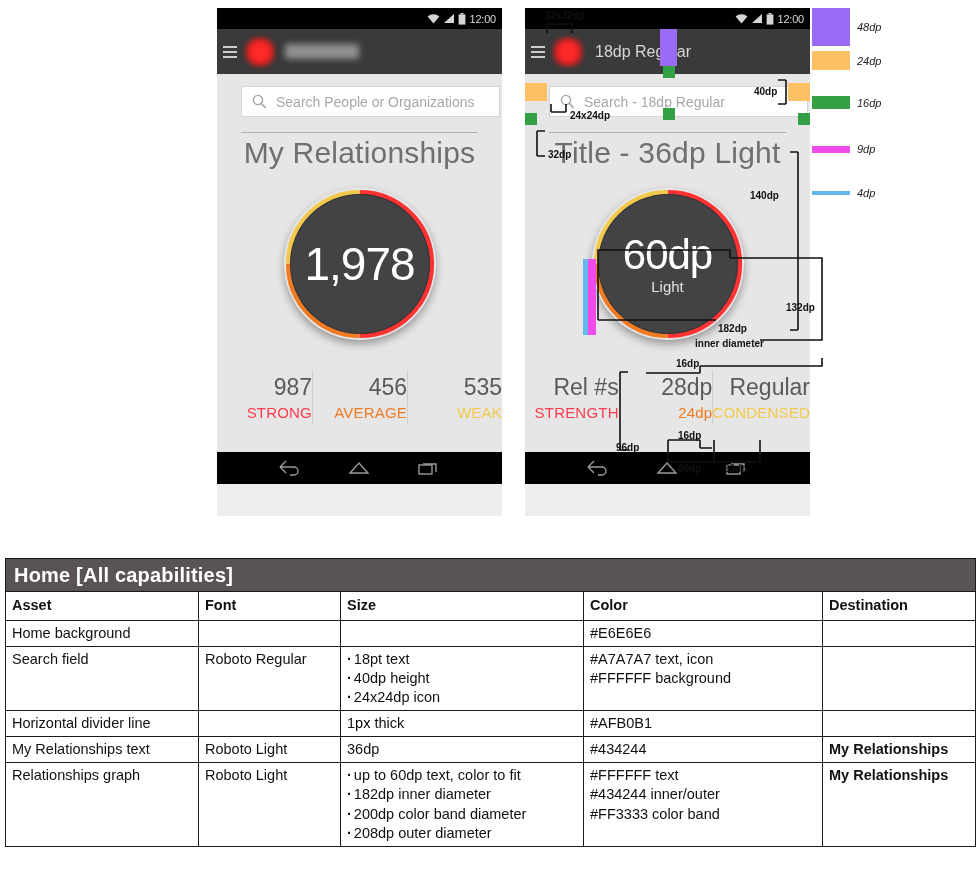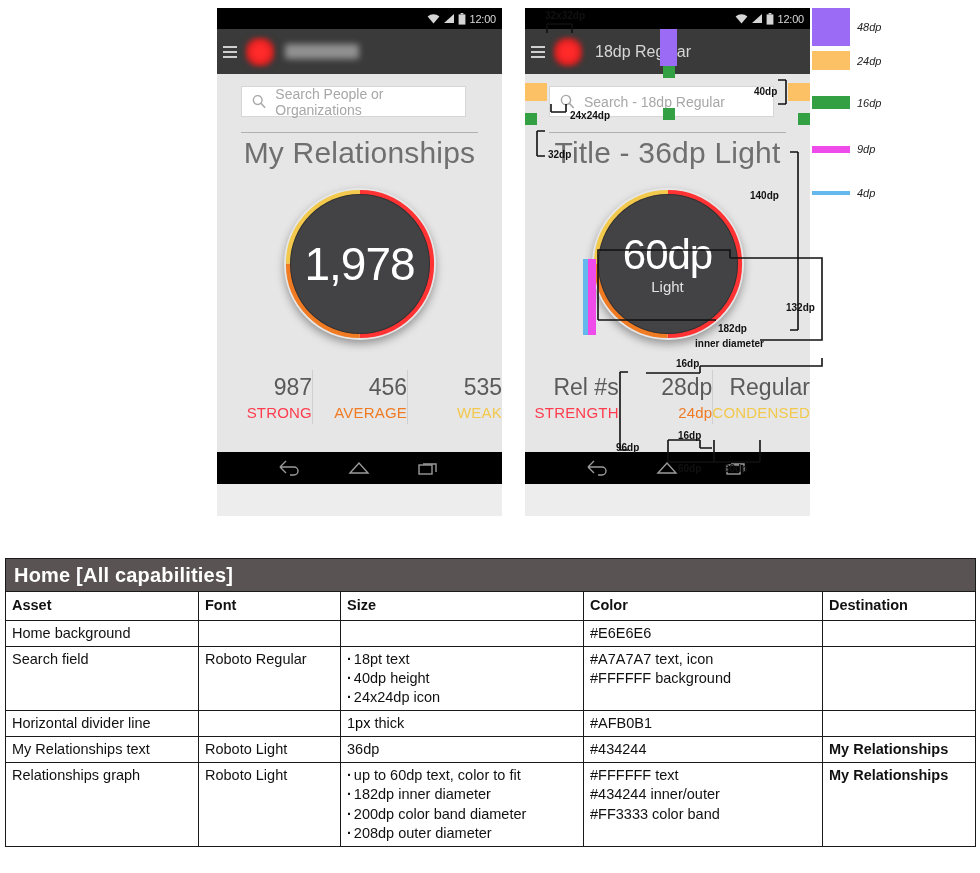--- a/index.html
+++ b/index.html
@@ -47,21 +47,21 @@
     margin-left:12px; color:#d7d7d7; font-size:16px; font-weight:300;
   }
 
   .screen { position:absolute; left:0; top:66px; width:100%; height:410px; background:#E6E6E6; }
   .navbar {
     position:absolute; left:0; bottom:0; width:100%; height:32px; background:#000;
     display:flex; align-items:center; justify-content:space-around; padding:0 38px;
   }
 
   .searchfield {
-    position:absolute; left:24px; top:12px; width:225px; height:31px;
+    position:absolute; left:24px; top:12px; width:259px; height:31px;
     background:#fff; border:1px solid #d6d6d6; display:flex; align-items:center;
     padding-left:10px; gap:9px;
   }
   .search-ph { color:#A7A7A7; font-size:14px; font-weight:300; }
 
   .divider { position:absolute; left:24px; top:58px; width:237px; height:1px; background:#AFB0B1; }
 
   .title36 {
     position:absolute; left:0; top:62px; width:100%; text-align:center;
     font-size:30px; color:#6f6f6f; font-weight:300; letter-spacing:.2px;

